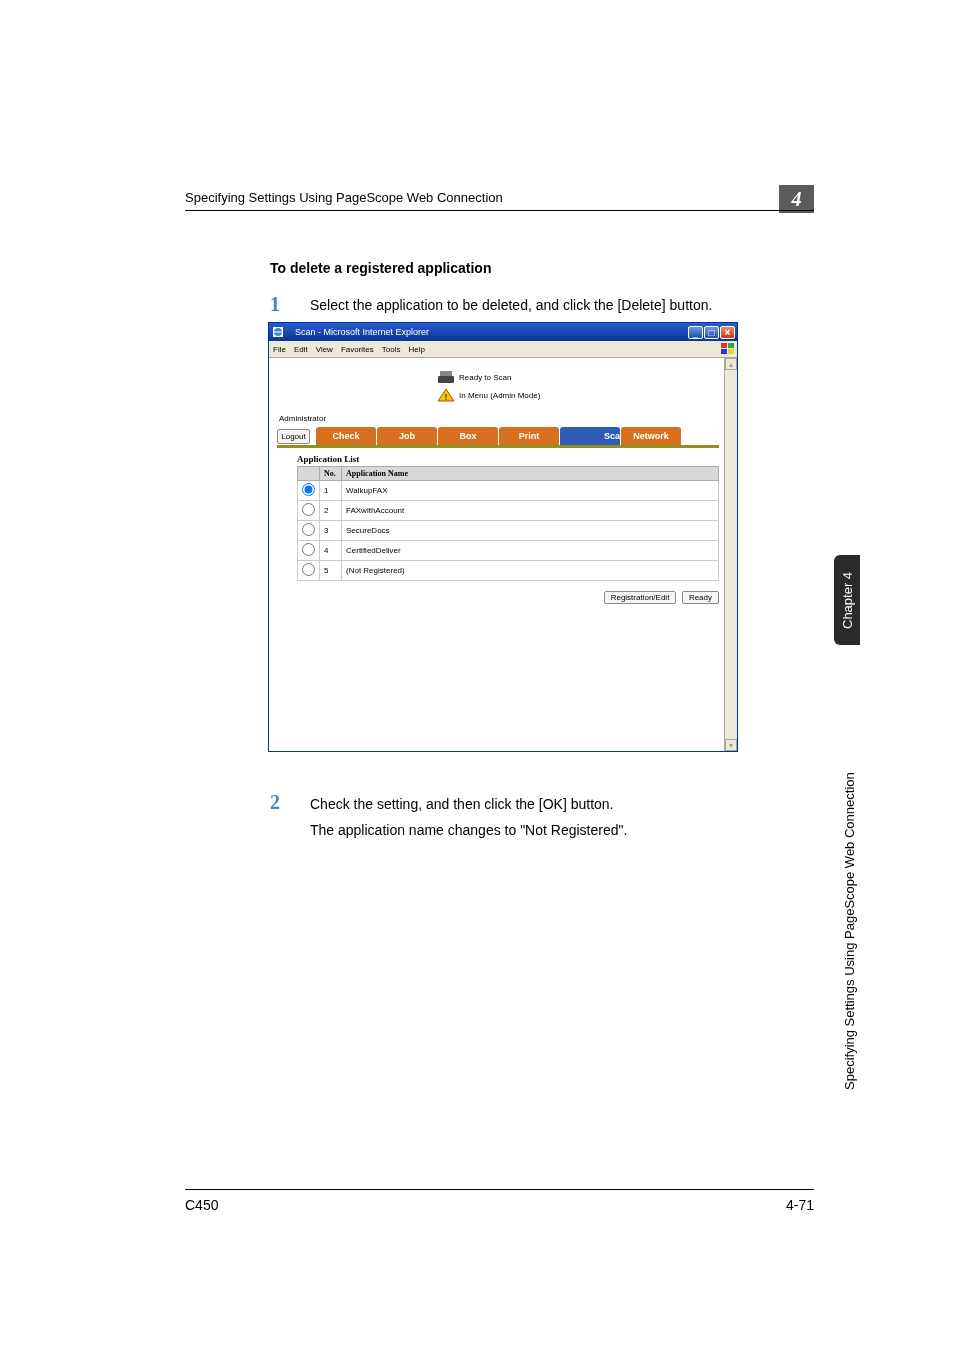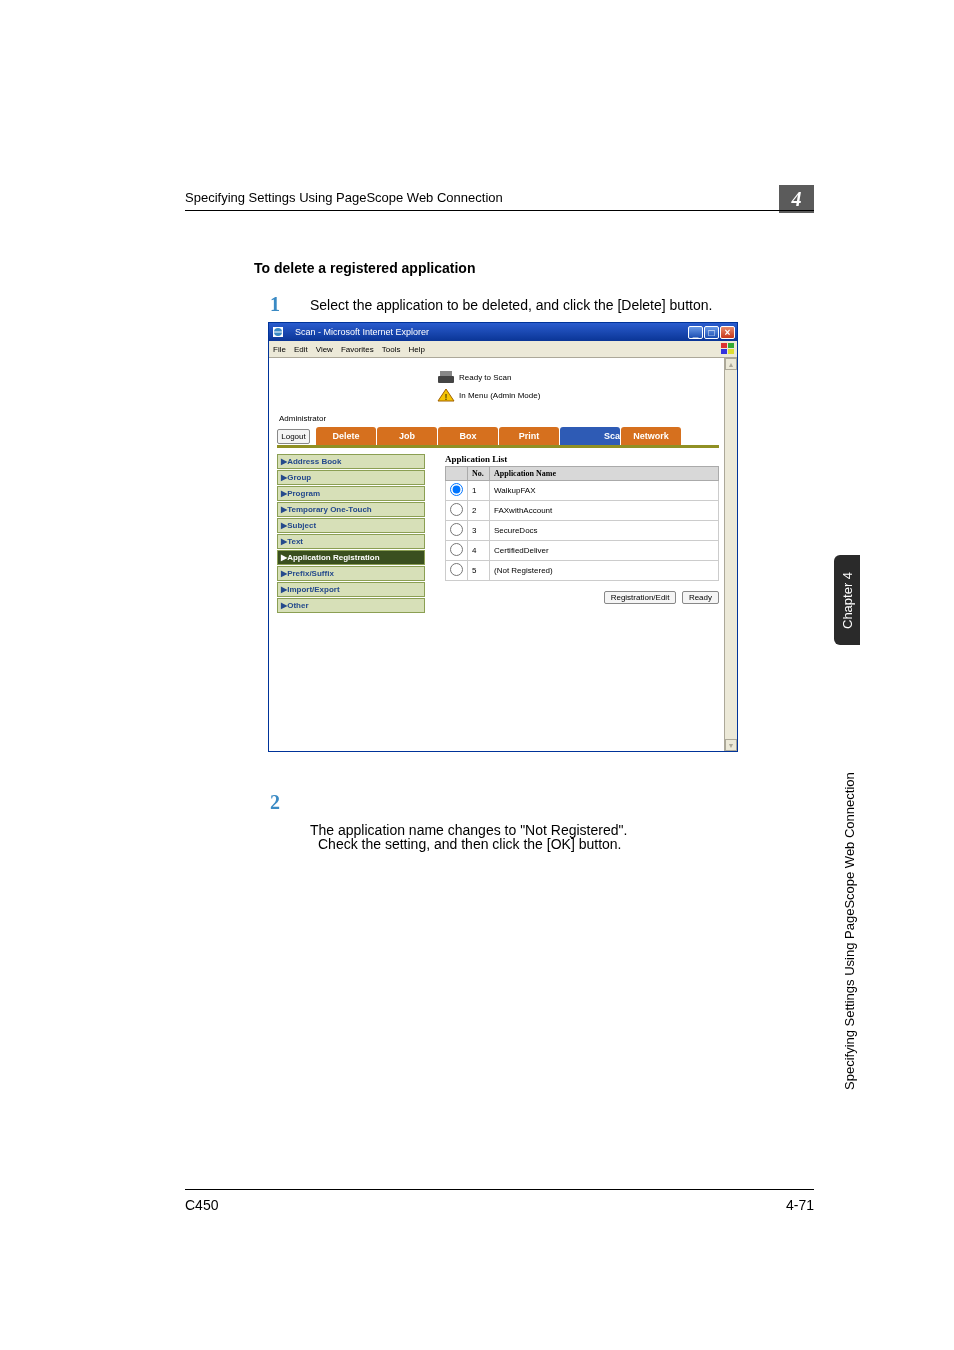--- a/index.html
+++ b/index.html
@@ -34,21 +34,21 @@
       text-align: center;
       font-size: 20px;
       font-style: italic;
       font-weight: bold;
       line-height: 28px;
       font-family: Georgia, serif;
     }
     .subheading {
       position: absolute;
       top: 260px;
-      left: 254px;
+      left: 270px;
       font-weight: bold;
       font-size: 14px;
     }
     .step-num-1 {
       position: absolute;
       top: 293px;
       left: 270px;
       color: #3a8ac4;
       font-size: 20px;
       font-weight: bold;
@@ -65,23 +65,22 @@
       top: 791px;
       left: 270px;
       color: #3a8ac4;
       font-size: 20px;
       font-weight: bold;
       font-family: Georgia, serif;
     }
     .step-text-2 {
       position: absolute;
       top: 796px;
-      left: 318px;
-      font-size: 14px;
-      margin-top: 40px;
+      left: 310px;
+      font-size: 14px;
     }
     .step-text-2b {
       position: absolute;
       top: 822px;
       left: 310px;
       font-size: 14px;
     }
     .browser-window {
       position: absolute;
       top: 322px;
@@ -379,41 +378,29 @@
         <svg viewBox="0 0 18 14" width="18" height="14">
             <polygon points="9,1 17,13 1,13" fill="#f5c400" stroke="#a06000"></polygon>
             <text x="9" y="12" font-size="9" text-anchor="middle" fill="#000">!</text>
           </svg>
       </span>
       <span>In Menu (Admin Mode)</span>
     </div>
     <div class="admin-label">Administrator</div>
     <div class="tab-row">
       <div class="logout-btn">Logout</div>
-      <div class="tab unsel">Delete</div>
+      <div class="tab unsel">Check</div>
       <div class="tab unsel">Job</div>
       <div class="tab unsel">Box</div>
       <div class="tab unsel">Print</div>
       <div class="tab sel">Scan</div>
       <div class="tab unsel">Network</div>
     </div>
     <div class="tab-divider"></div>
     <div class="main-row">
-      <div class="sidebar">
-        <div class="sidebar-item">▶Address Book</div>
-        <div class="sidebar-item">▶Group</div>
-        <div class="sidebar-item">▶Program</div>
-        <div class="sidebar-item">▶Temporary One-Touch</div>
-        <div class="sidebar-item">▶Subject</div>
-        <div class="sidebar-item">▶Text</div>
-        <div class="sidebar-item sel">▶Application Registration</div>
-        <div class="sidebar-item">▶Prefix/Suffix</div>
-        <div class="sidebar-item">▶Import/Export</div>
-        <div class="sidebar-item">▶Other</div>
-      </div>
       <div class="main-panel">
         <div class="panel-title">Application List</div>
         <table class="app-table">
           <tbody>
               <tr>
             <th class="radio-col"></th>
             <th class="no-col">No.</th>
             <th>Application Name</th>
           </tr>
           <tr>

